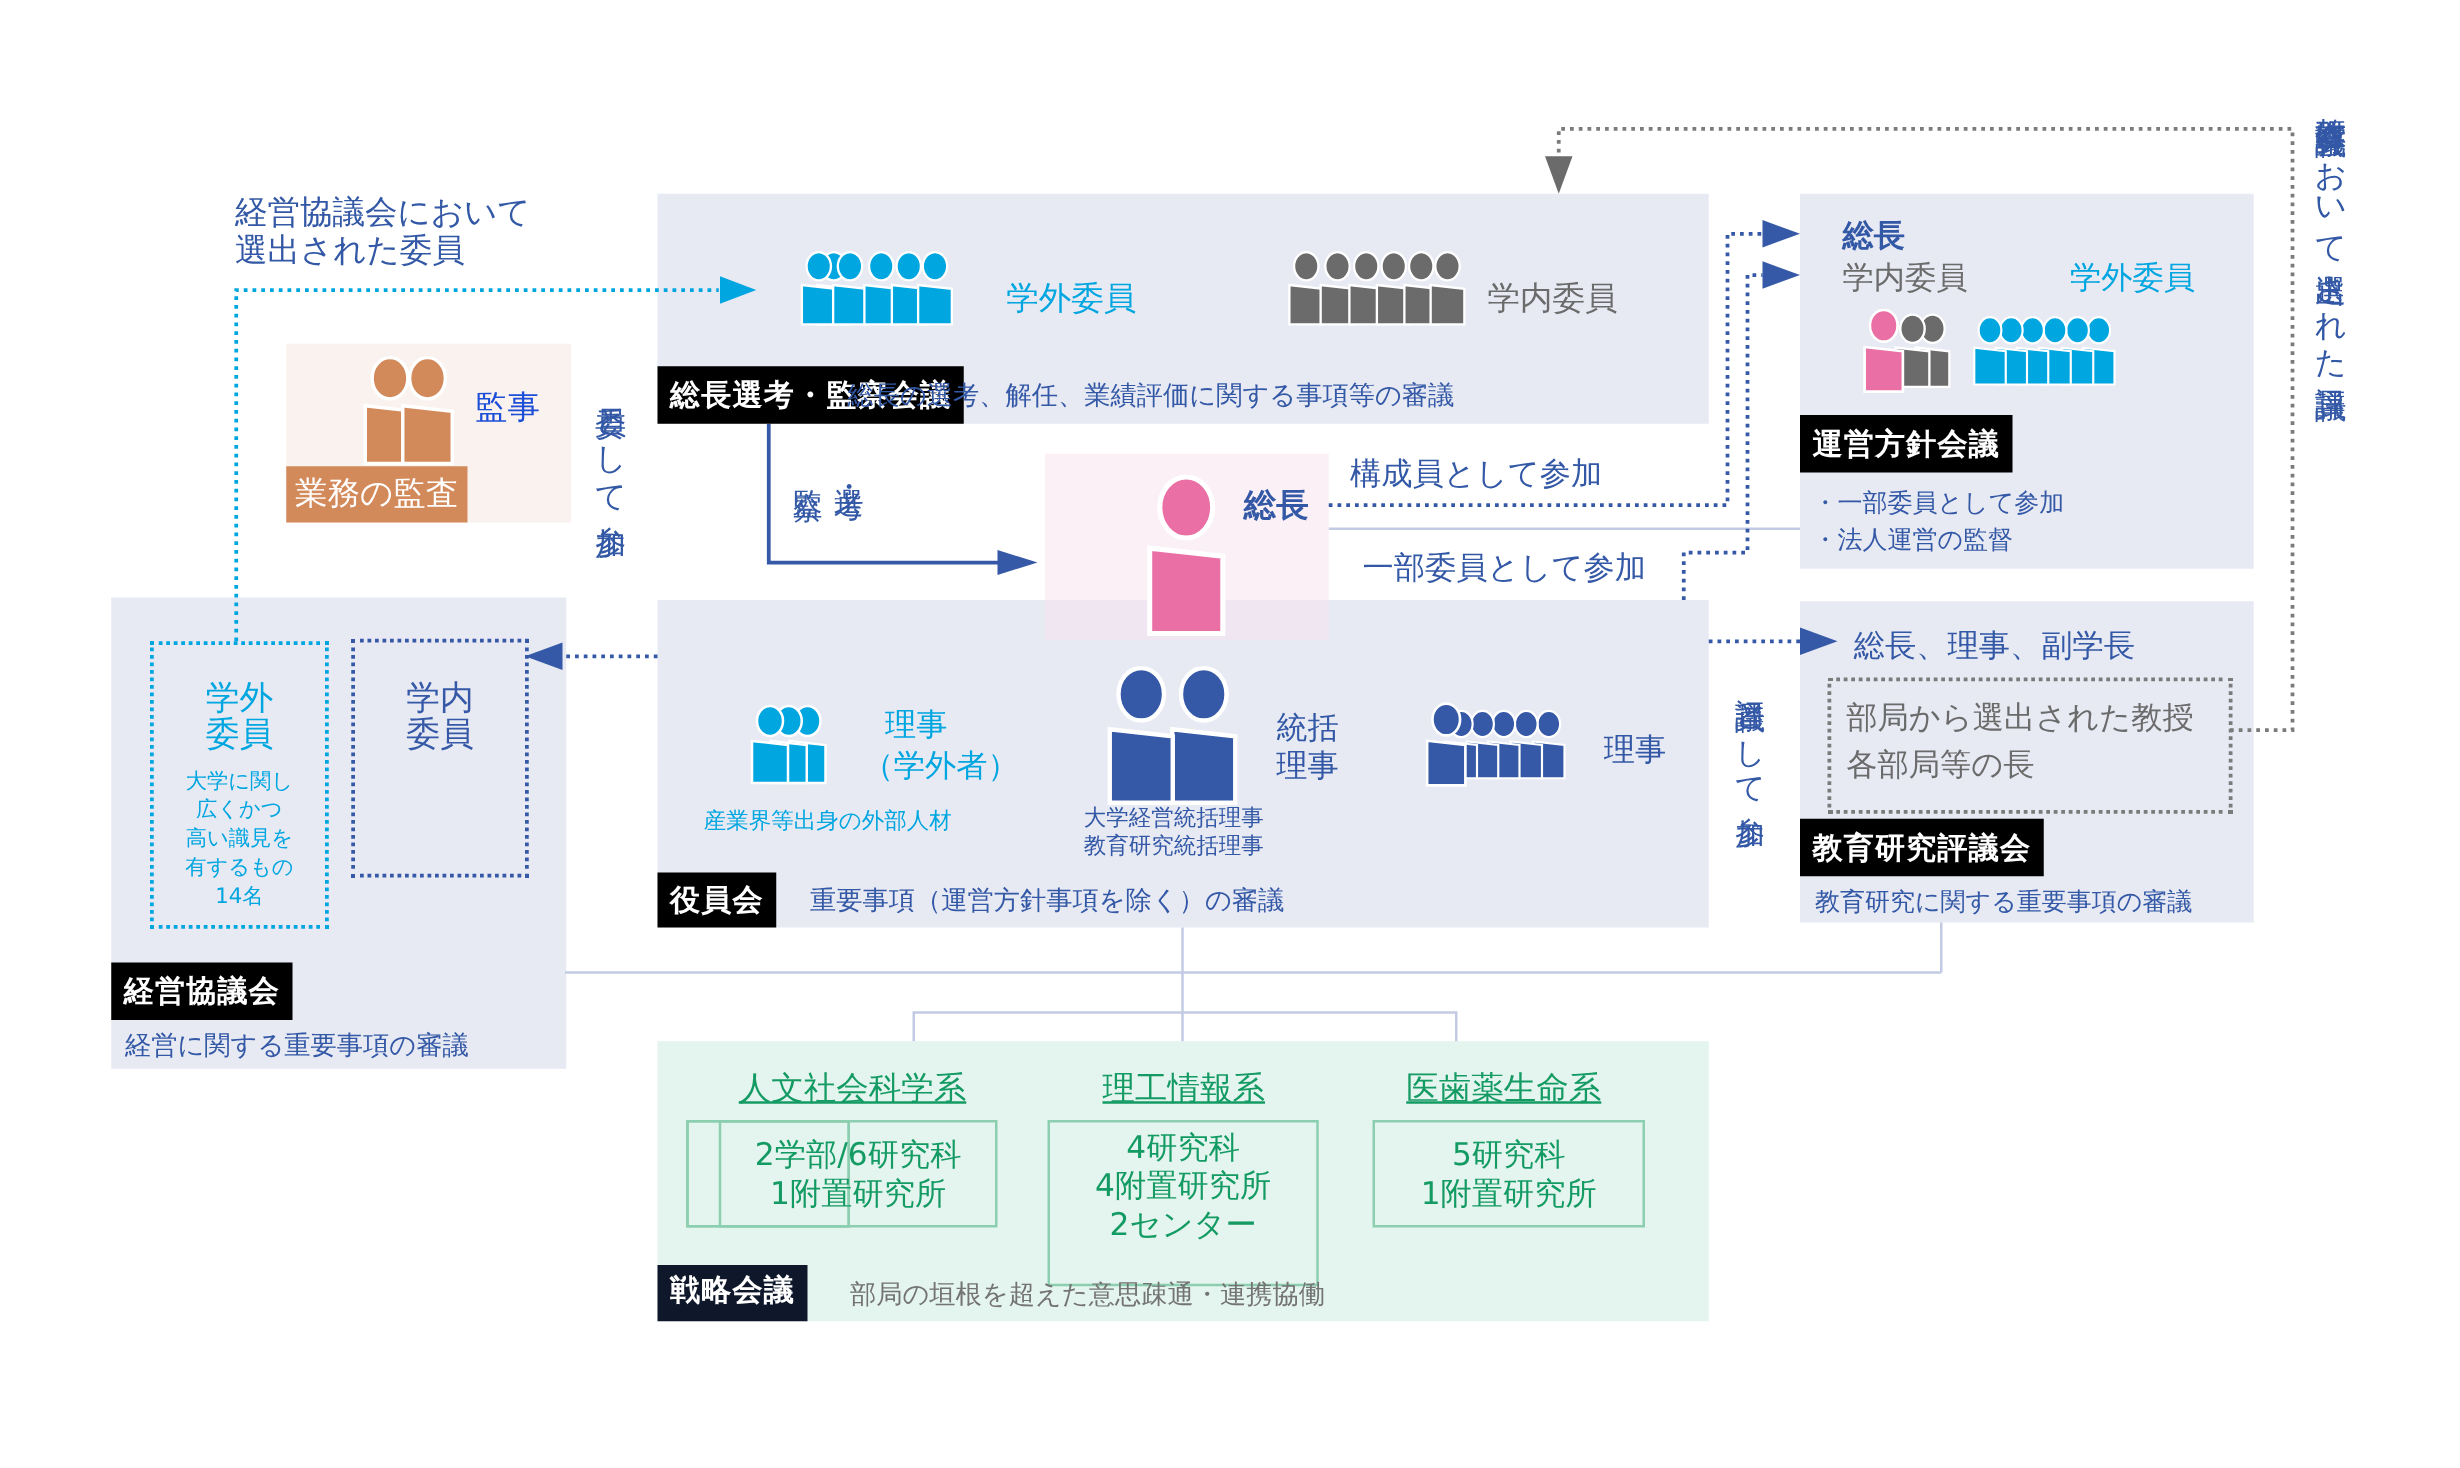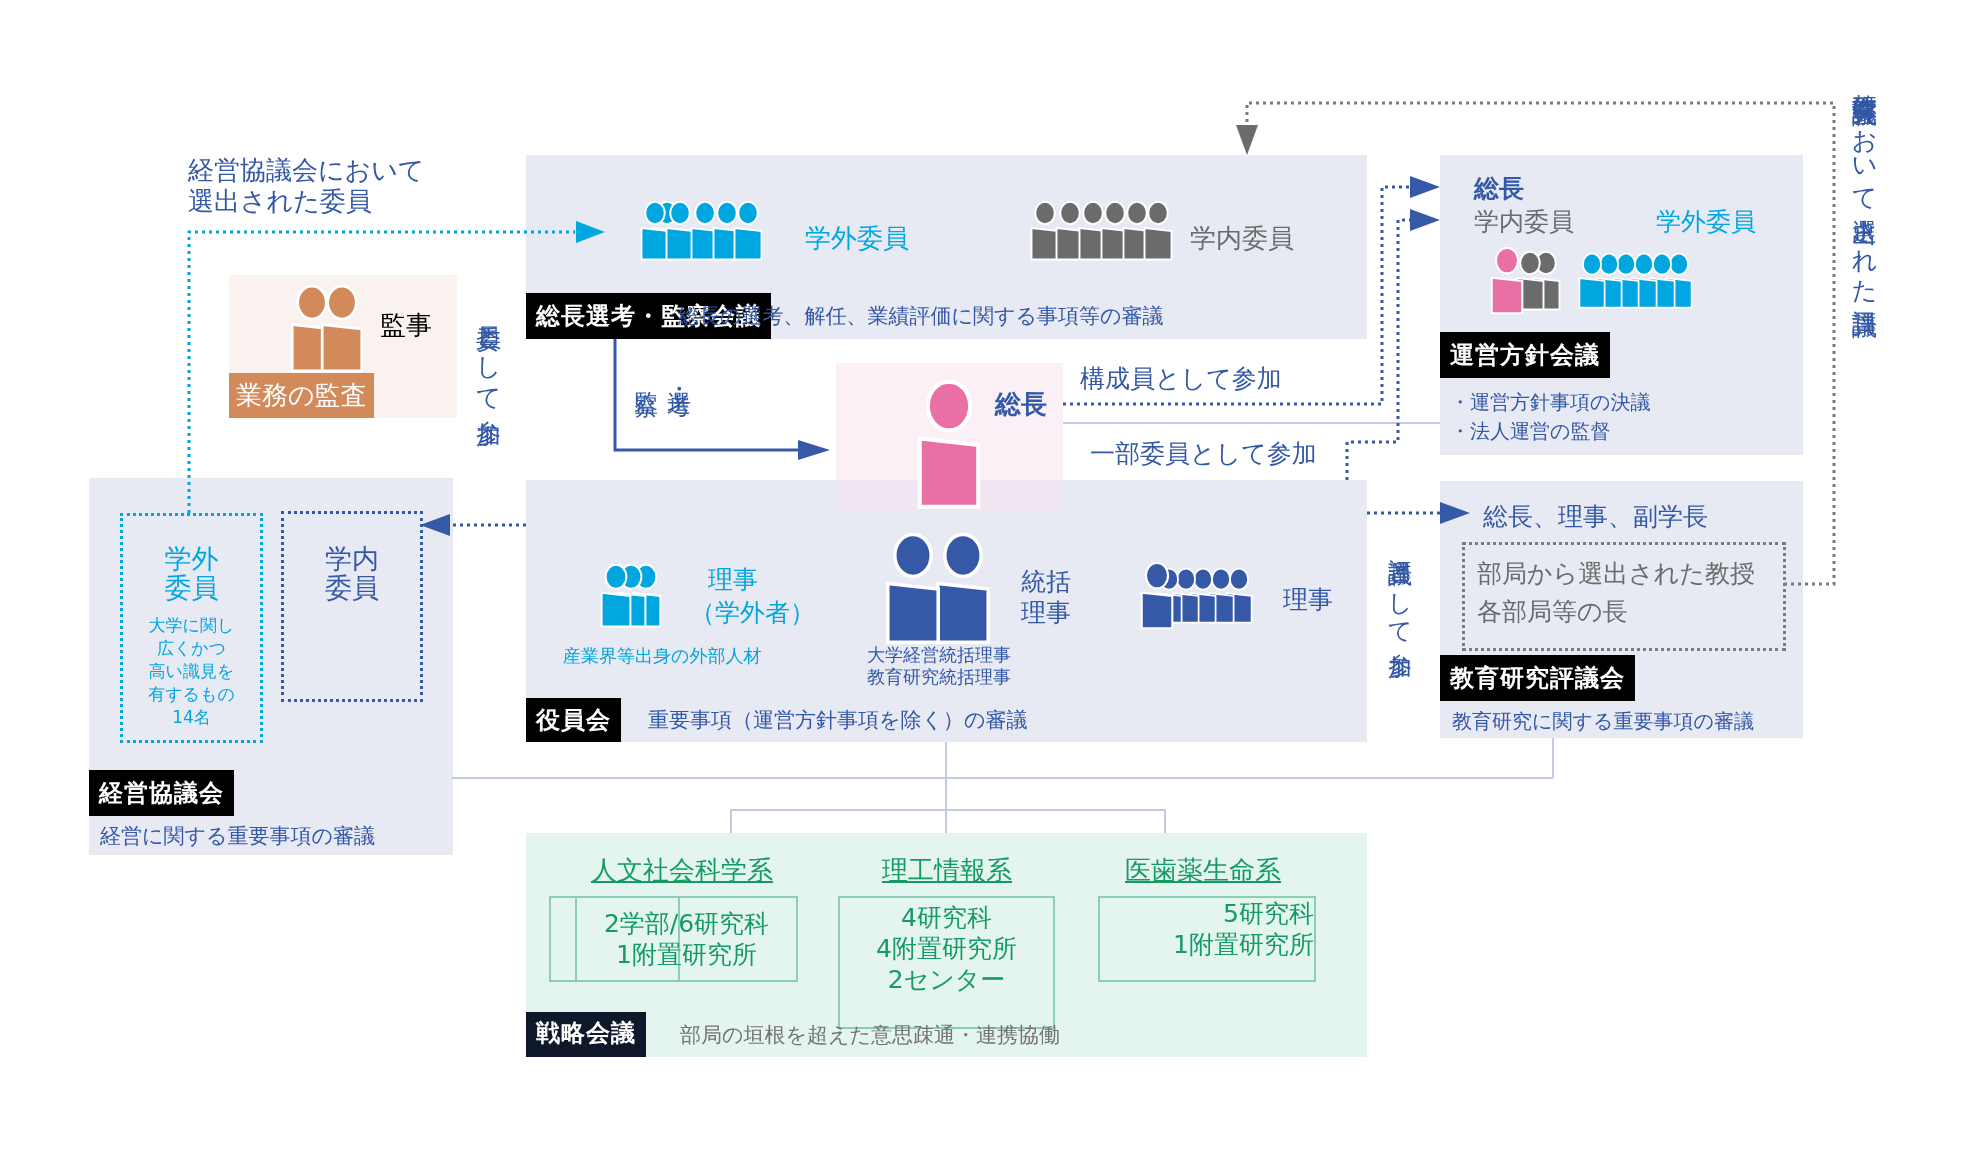--- a/index.html
+++ b/index.html
@@ -11,21 +11,21 @@
          padding:0 10px; line-height:44px; letter-spacing:1px; white-space:nowrap; }
   .desc { position:absolute; font-size:21px; color:#3358a6; white-space:nowrap; }
   .vtext { position:absolute; writing-mode:vertical-rl; text-orientation:upright; font-size:24px;
            color:#3358a6; letter-spacing:2px; line-height:1; white-space:nowrap; }
   .lbl { position:absolute; white-space:nowrap; }
   svg.overlay { position:absolute; left:0; top:0; width:1968px; height:1174px; pointer-events:none; }
   .cyan { color:#00a6e0; }
   .gray { color:#6b6b6b; }
   .navy { color:#3358a6; }
   .green { color:#149b64;text-decoration:underline; }
-  .orange { color:#000000; }
+  .orange { color:#1d4ed8; }
   .subbox { position:absolute; border:2px solid #8ccfb0; text-align:center; font-size:25px; color:#149b64; line-height:31px; box-sizing:border-box; }
   .dotbox { position:absolute; box-sizing:border-box; text-align:center; }
 </style>
 </head>
 <body>
 
 <div class="panel" style="left:229px;top:275px;width:228px;height:143px;background:#faf2ee;"></div>
 
 <div class="panel" style="left:526px;top:155px;width:841px;height:184px;"></div>
 
@@ -174,21 +174,21 @@
 <div class="vtext" style="left:634px;top:372px;font-size:24px;">監察</div>
 
 <div class="lbl navy" style="left:995px;top:387px;font-size:26px;font-weight:bold;">総長</div>
 <div class="lbl navy" style="left:1080px;top:362px;font-size:25px;">構成員として参加</div>
 <div class="lbl navy" style="left:1090px;top:437px;font-size:25px;">一部委員として参加</div>
 
 <div class="lbl navy" style="left:1474px;top:172px;font-size:25px;font-weight:bold;">総長</div>
 <div class="lbl gray" style="left:1474px;top:205px;font-size:25px;">学内委員</div>
 <div class="lbl cyan" style="left:1656px;top:205px;font-size:25px;">学外委員</div>
 <div class="tag" style="left:1440px;top:332px;height:46px;line-height:46px;">運営方針会議</div>
-<div class="desc" style="left:1450px;top:389px;font-size:20px;">・運営方針事項の決議</div>
+<div class="desc" style="left:1450px;top:389px;font-size:20px;">・一部委員として参加</div>
 <div class="desc" style="left:1450px;top:418px;font-size:20px;">・法人運営の監督</div>
 
 <div class="lbl cyan" style="left:708px;top:563px;font-size:25px;">理事</div>
 <div class="lbl cyan" style="left:690px;top:596px;font-size:25px;">（学外者）</div>
 <div class="lbl cyan" style="left:563px;top:644px;font-size:18px;">産業界等出身の外部人材</div>
 <div class="lbl navy" style="left:1021px;top:566px;font-size:25px;line-height:31px;">
   <div>統括</div>
   <div>理事</div>
 </div>
 <div class="lbl navy" style="left:867px;top:644px;font-size:18px;line-height:22px;">
@@ -247,19 +247,19 @@
 
 <div class="subbox" style="left:575px;top:896px;width:223px;height:86px;padding-top:10px;">
   <div>2学部/6研究科</div>
   <div>1附置研究所</div>
 </div>
 <div class="subbox" style="left:838px;top:896px;width:217px;height:133px;padding-top:4px;">
   <div>4研究科</div>
   <div>4附置研究所</div>
   <div>2センター</div>
 </div>
-<div class="subbox" style="left:1098px;top:896px;width:218px;height:86px;text-align:right;">
+<div class="subbox" style="left:1098px;top:896px;width:218px;height:86px;padding-top:10px;">
   <div>5研究科</div>
   <div>1附置研究所</div>
 </div>
 
 <div class="tag" style="left:526px;top:1012px;height:45px;line-height:45px;background:#0f172a;font-family:Liberation Mono, monospace;">戦略会議</div>
 <div class="desc" style="left:680px;top:1021px;color:#737373;">部局の垣根を超えた意思疎通・連携協働</div>
 
 </body></html>

